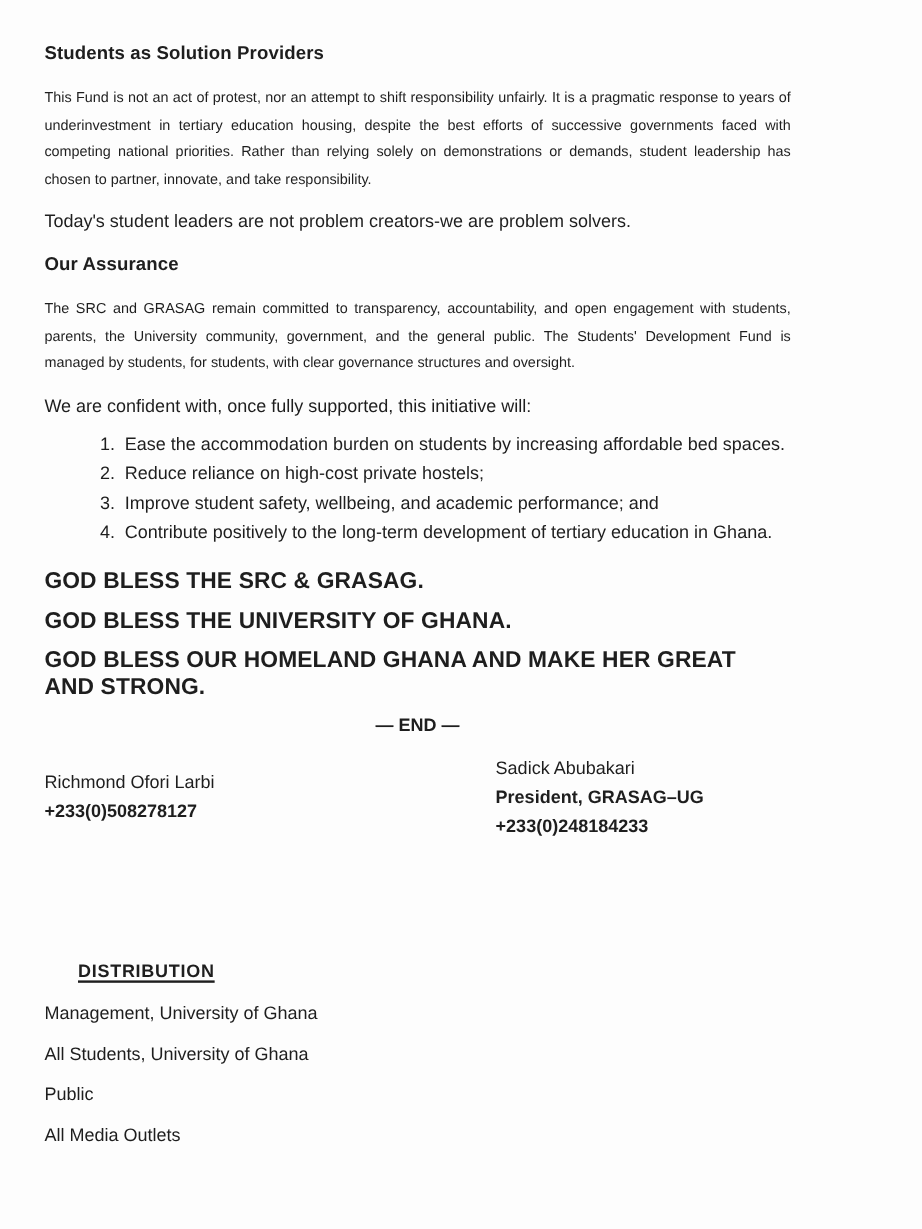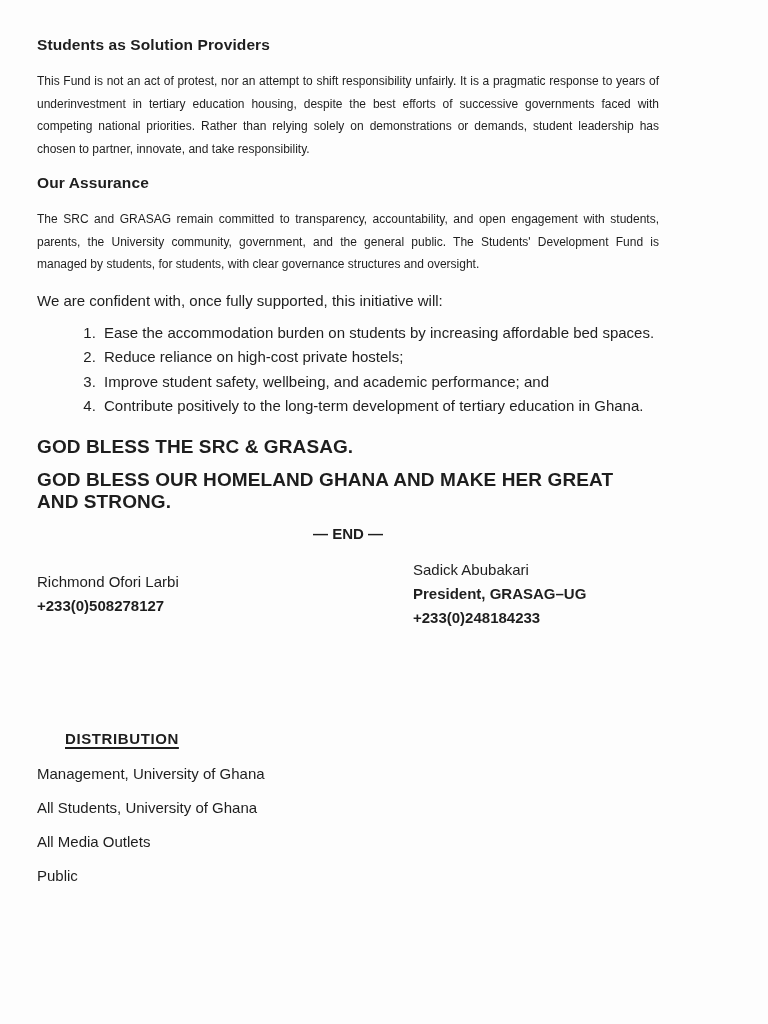--- a/index.html
+++ b/index.html
@@ -98,36 +98,38 @@
 </style>
 </head>
 <body>
 
 <div class="page">
 
   <h2 class="doc-heading">Students as Solution Providers</h2>
 
   <p class="para">This Fund is not an act of protest, nor an attempt to shift responsibility unfairly. It is a pragmatic response to years of underinvestment in tertiary education housing, despite the best efforts of successive governments faced with competing national priorities. Rather than relying solely on demonstrations or demands, student leadership has chosen to partner, innovate, and take responsibility.</p>
 
+  <p class="para-left">Today's student leaders are not problem creators-we are problem solvers.</p>
 
   <h2 class="doc-heading">Our Assurance</h2>
 
   <p class="para">The SRC and GRASAG remain committed to transparency, accountability, and open engagement with students, parents, the University community, government, and the general public. The Students' Development Fund is managed by students, for students, with clear governance structures and oversight.</p>
 
   <p class="para-left" style="margin-bottom: 9px;">We are confident with, once fully supported, this initiative will:</p>
 
   <ol class="numbered-list">
     <li>Ease the accommodation burden on students by increasing affordable bed spaces.</li>
     <li>Reduce reliance on high-cost private hostels;</li>
     <li>Improve student safety, wellbeing, and academic performance; and</li>
     <li>Contribute positively to the long-term development of tertiary education in Ghana.</li>
   </ol>
 
   <p class="bless-line">GOD BLESS THE SRC &amp; GRASAG.</p>
 
+  <p class="bless-line">GOD BLESS THE UNIVERSITY OF GHANA.</p>
 
   <p class="bless-line">GOD BLESS OUR HOMELAND GHANA AND MAKE HER GREAT AND STRONG.</p>
 
   <p class="end-marker">— END —</p>
 
   <div class="sig-block">
     <div class="sig-col">
       <div class="sig-name">Richmond Ofori Larbi</div>
       <div class="sig-phone">+233(0)508278127</div>
     </div>
@@ -135,17 +137,17 @@
       <div class="sig-name">Sadick Abubakari</div>
       <div class="sig-title">President, GRASAG–UG</div>
       <div class="sig-phone">+233(0)248184233</div>
     </div>
   </div>
 
   <div class="distribution-section">
     <h3 class="distribution-heading">DISTRIBUTION</h3>
     <p class="distribution-item">Management, University of Ghana</p>
     <p class="distribution-item">All Students, University of Ghana</p>
+    <p class="distribution-item">Public</p>
     <p class="distribution-item">All Media Outlets</p>
-    <p class="distribution-item">Public</p>
   </div>
 
 </div>
 
 </body></html>

